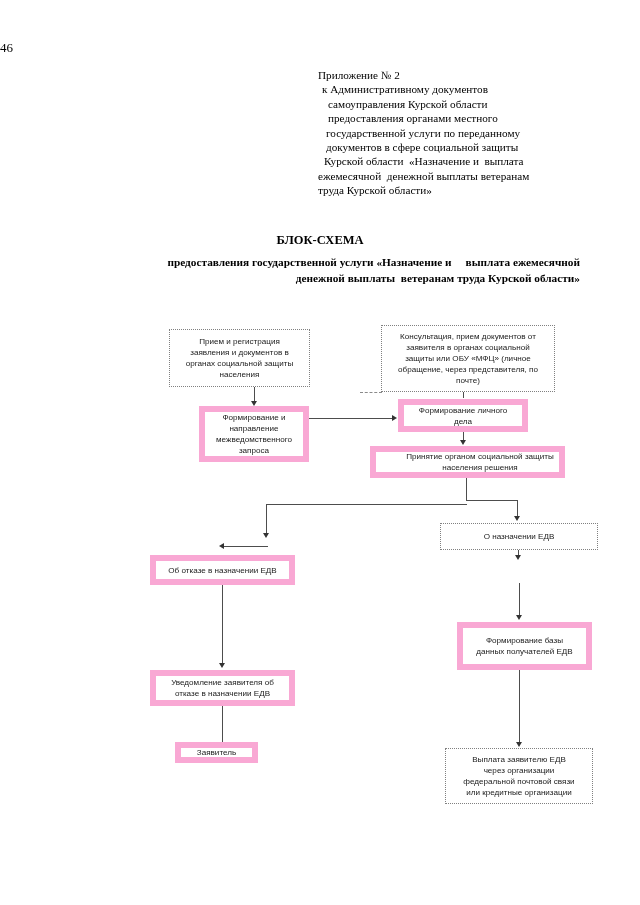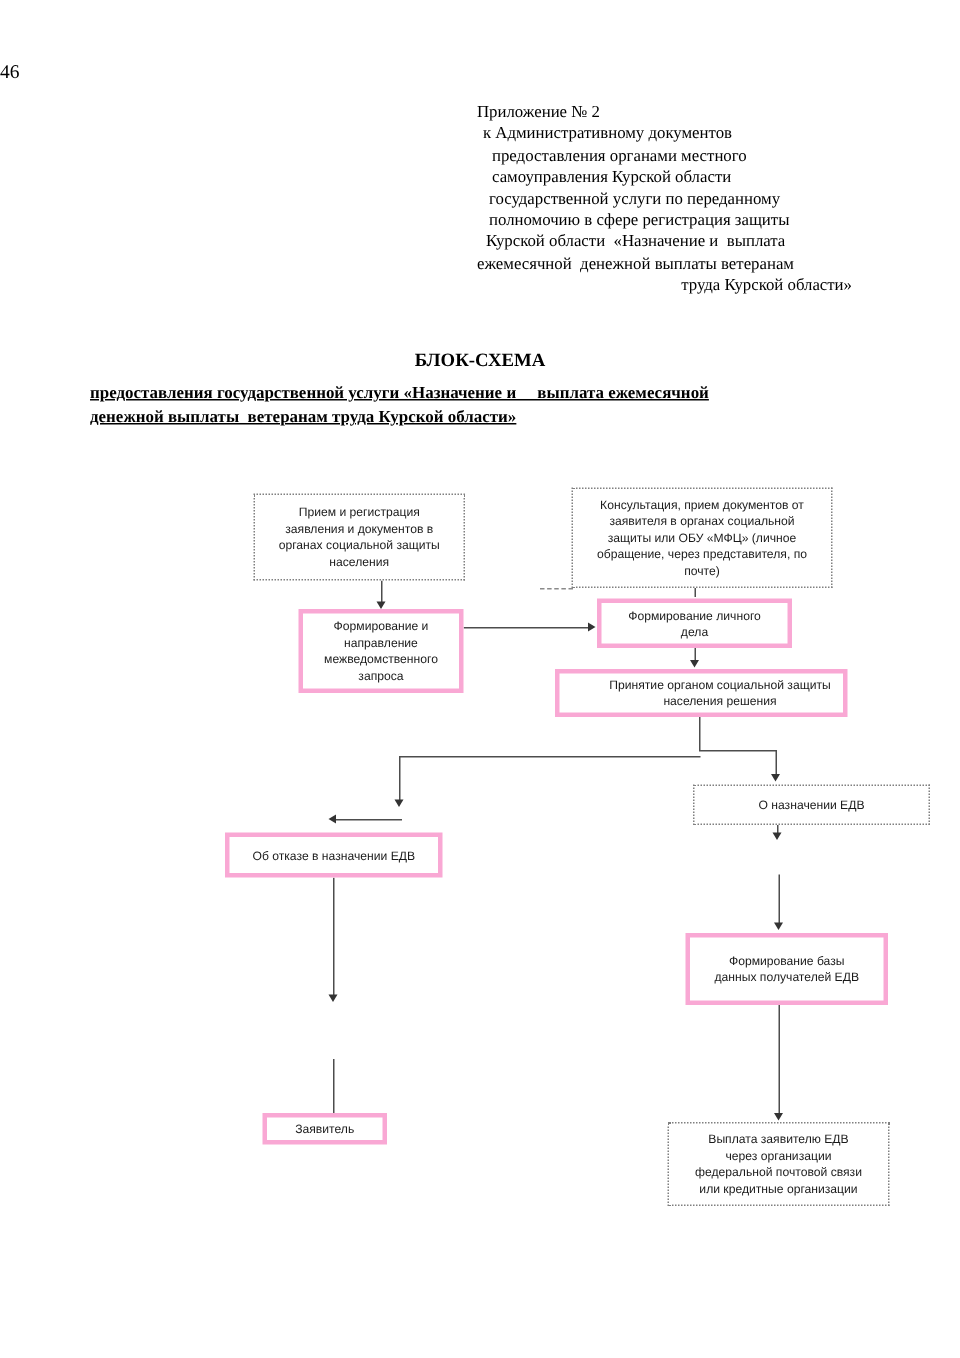--- a/index.html
+++ b/index.html
@@ -37,44 +37,43 @@
     width: 268px;
     font-family: "Liberation Serif", serif;
     font-size: 11.2px;
     line-height: 14.4px;
   }
   #appendix-block .ln { display: block; white-space: pre; }
   .ln-i1 { padding-left: 4px; }
   .ln-i2 { padding-left: 10px; }
   .ln-i3 { padding-left: 8px; }
   .ln-i4 { padding-left: 6px; }
-  .ln-last { text-align: right; padding-right: 18px; }
+  .ln-last { text-align: left; padding-right: 18px; }
 
   
   #doc-title {
     position: absolute;
     left: 0;
     top: 233px;
     width: 640px;
     text-align: center;
     font-weight: bold;
     font-size: 12.5px;
     font-family: "Liberation Serif", serif;
   }
   #doc-subtitle {
     position: absolute;
     left: 60px;
     top: 254px;
     width: 520px;
-    text-align: left;
+    text-align: right;
     font-weight: bold;
     font-size: 11.3px;
     line-height: 16px;
     font-family: "Liberation Serif", serif;
-    text-decoration: underline;
   }
   #doc-subtitle .sub-ln { display: block; white-space: pre; }
 
   
   #flow {
     position: absolute;
     left: 0;
     top: 0;
     width: 640px;
     height: 905px;
@@ -89,21 +88,21 @@
     justify-content: center;
     text-align: center;
     font-family: "Liberation Sans", sans-serif;
     font-size: 8.1px;
     line-height: 11px;
     color: #1a1a1a;
     padding: 2px 4px;
     z-index: 3;
   }
   .node .txt { display: block; white-space: pre-line; }
-  .solid { border: 3px solid #f9a8d4; }
+  .solid { border: 6px solid #f9a8d4; }
   .dotted { border: 1px dotted #808080; }
 
   
   .ln-h, .ln-v {
     position: absolute;
     background: #4d4d4d;
     z-index: 1;
   }
   .ln-h { height: 1px; }
   .ln-v { width: 1px; }
@@ -139,24 +138,24 @@
 </head>
 <body>
 
 <div id="page">
 
   <div id="page-number">46</div>
 
   <div id="appendix-block">
     <span class="ln">Приложение № 2</span>
     <span class="ln ln-i1">к Административному документов</span>
+    <span class="ln ln-i2">самоуправления Курской области</span>
     <span class="ln ln-i2">предоставления органами местного</span>
-    <span class="ln ln-i2">самоуправления Курской области</span>
     <span class="ln ln-i3">государственной услуги по переданному</span>
-    <span class="ln ln-i3">полномочию в сфере регистрация защиты</span>
+    <span class="ln ln-i3">документов в сфере социальной защиты</span>
     <span class="ln ln-i4">Курской области  «Назначение и  выплата</span>
     <span class="ln">ежемесячной  денежной выплаты ветеранам</span>
     <span class="ln ln-last">труда Курской области»</span>
   </div>
 
   <div id="doc-title">БЛОК-СХЕМА</div>
   <div id="doc-subtitle">
     <span class="sub-ln">предоставления государственной услуги «Назначение и     выплата ежемесячной</span>
     <span class="sub-ln">денежной выплаты  ветеранам труда Курской области»</span>
   </div>
@@ -188,34 +187,38 @@
     <div class="node solid" style="left:398px; top:399px; width:130px; height:33px;">
       <span class="txt">Формирование личного
 дела</span>
     </div>
 
     <div class="node solid" style="left:370px; top:446px; width:195px; height:32px;padding-left:29px;">
       <span class="txt">Принятие органом социальной защиты
 населения решения</span>
     </div>
 
-    <div class="node dotted" style="left:462px; top:523px; width:158px; height:27px;">
+    <div class="node dotted" style="left:440px; top:523px; width:158px; height:27px;">
       <span class="txt">О назначении ЕДВ</span>
     </div>
 
 
     <div class="node solid" style="left:150px; top:555px; width:145px; height:30px;">
       <span class="txt">Об отказе в назначении ЕДВ</span>
     </div>
 
     <div class="node solid" style="left:457px; top:622px; width:135px; height:48px;">
       <span class="txt">Формирование базы
 данных получателей ЕДВ</span>
     </div>
 
+    <div class="node solid" style="left:150px; top:670px; width:145px; height:36px;">
+      <span class="txt">Уведомление заявителя об
+отказе в назначении ЕДВ</span>
+    </div>
 
     <div class="node dotted" style="left:445px; top:748px; width:148px; height:56px;">
       <span class="txt">Выплата заявителю ЕДВ
 через организации
 федеральной почтовой связи
 или кредитные организации</span>
     </div>
 
     <div class="node solid" style="left:175px; top:742px; width:83px; height:21px;">
       <span class="txt">Заявитель</span>

